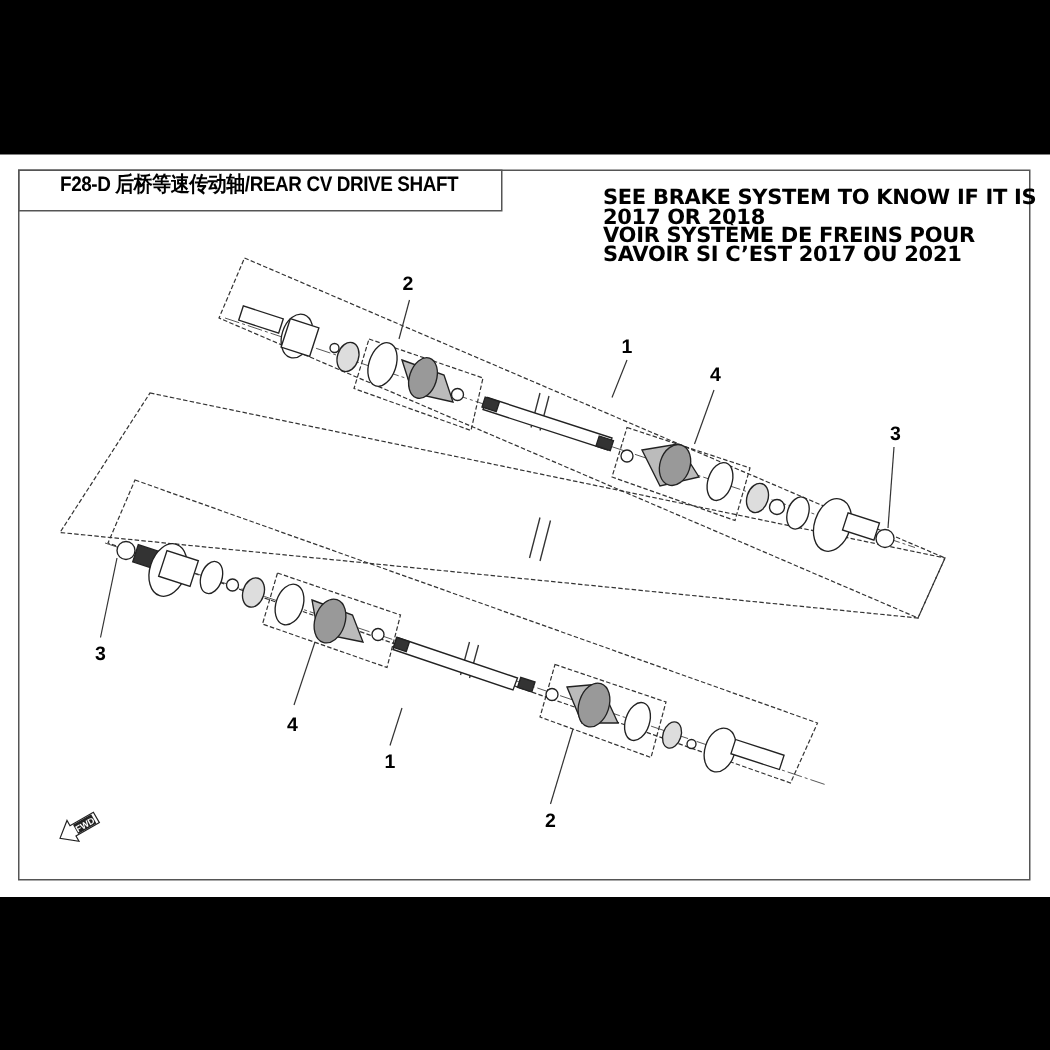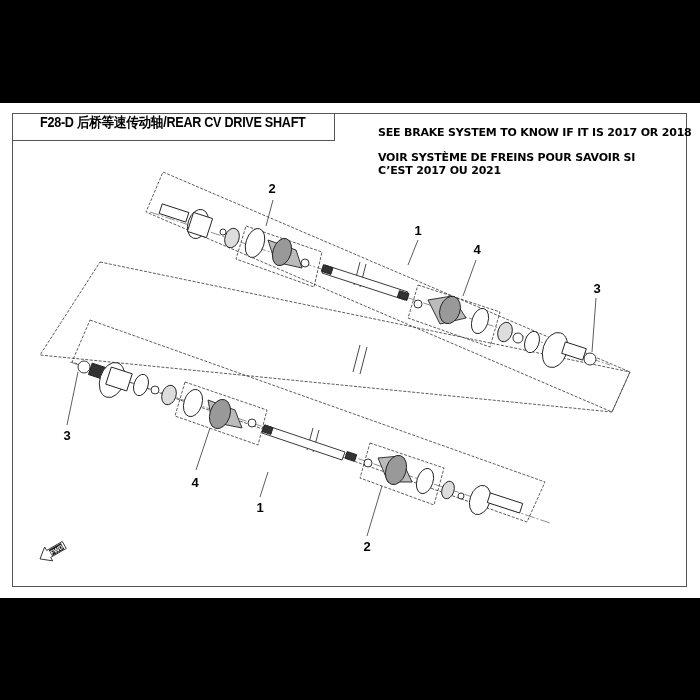--- a/index.html
+++ b/index.html
@@ -1,21 +1,21 @@
 <!DOCTYPE html>
 <html><head>
 <meta charset="utf-8">
 <style>
   html,body{margin:0;padding:0;}
   body{width:700px;height:700px;background:#000;position:relative;overflow:hidden;font-family:"Liberation Sans",sans-serif;}
   .page{position:absolute;left:0;top:103px;width:700px;height:495px;background:#fff;}
   .frame{position:absolute;left:12px;top:113px;width:675px;height:474px;border:1px solid #555;box-sizing:border-box;}
   .title-box{position:absolute;left:12px;top:113px;width:323px;height:28px;border:1px solid #555;box-sizing:border-box;display:flex;align-items:flex-start;padding-left:27px;}
   .title{font-family:"Liberation Sans",sans-serif;font-weight:bold;font-size:14px;color:#000;letter-spacing:-0.3px;white-space:nowrap;transform:scaleX(0.9);transform-origin:left center;}
-  .note{position:absolute;left:378px;font-family:"DejaVu Sans",sans-serif;font-weight:bold;font-size:11px;color:#000;line-height:13px;letter-spacing:-0.2px;}
+  .note{position:absolute;left:402px;font-family:"DejaVu Sans",sans-serif;font-weight:bold;font-size:14px;color:#000;line-height:13px;letter-spacing:-0.2px;}
   .note1{top:126px;}
   .note2{top:151px;width:290px;}
   svg.diagram{position:absolute;left:0;top:0;}
   .callout{font-family:"Liberation Sans",sans-serif;font-weight:bold;font-size:13px;fill:#000;}
 </style>
 </head>
 <body>
 
 <div class="page"></div>
 <div class="frame"></div>

